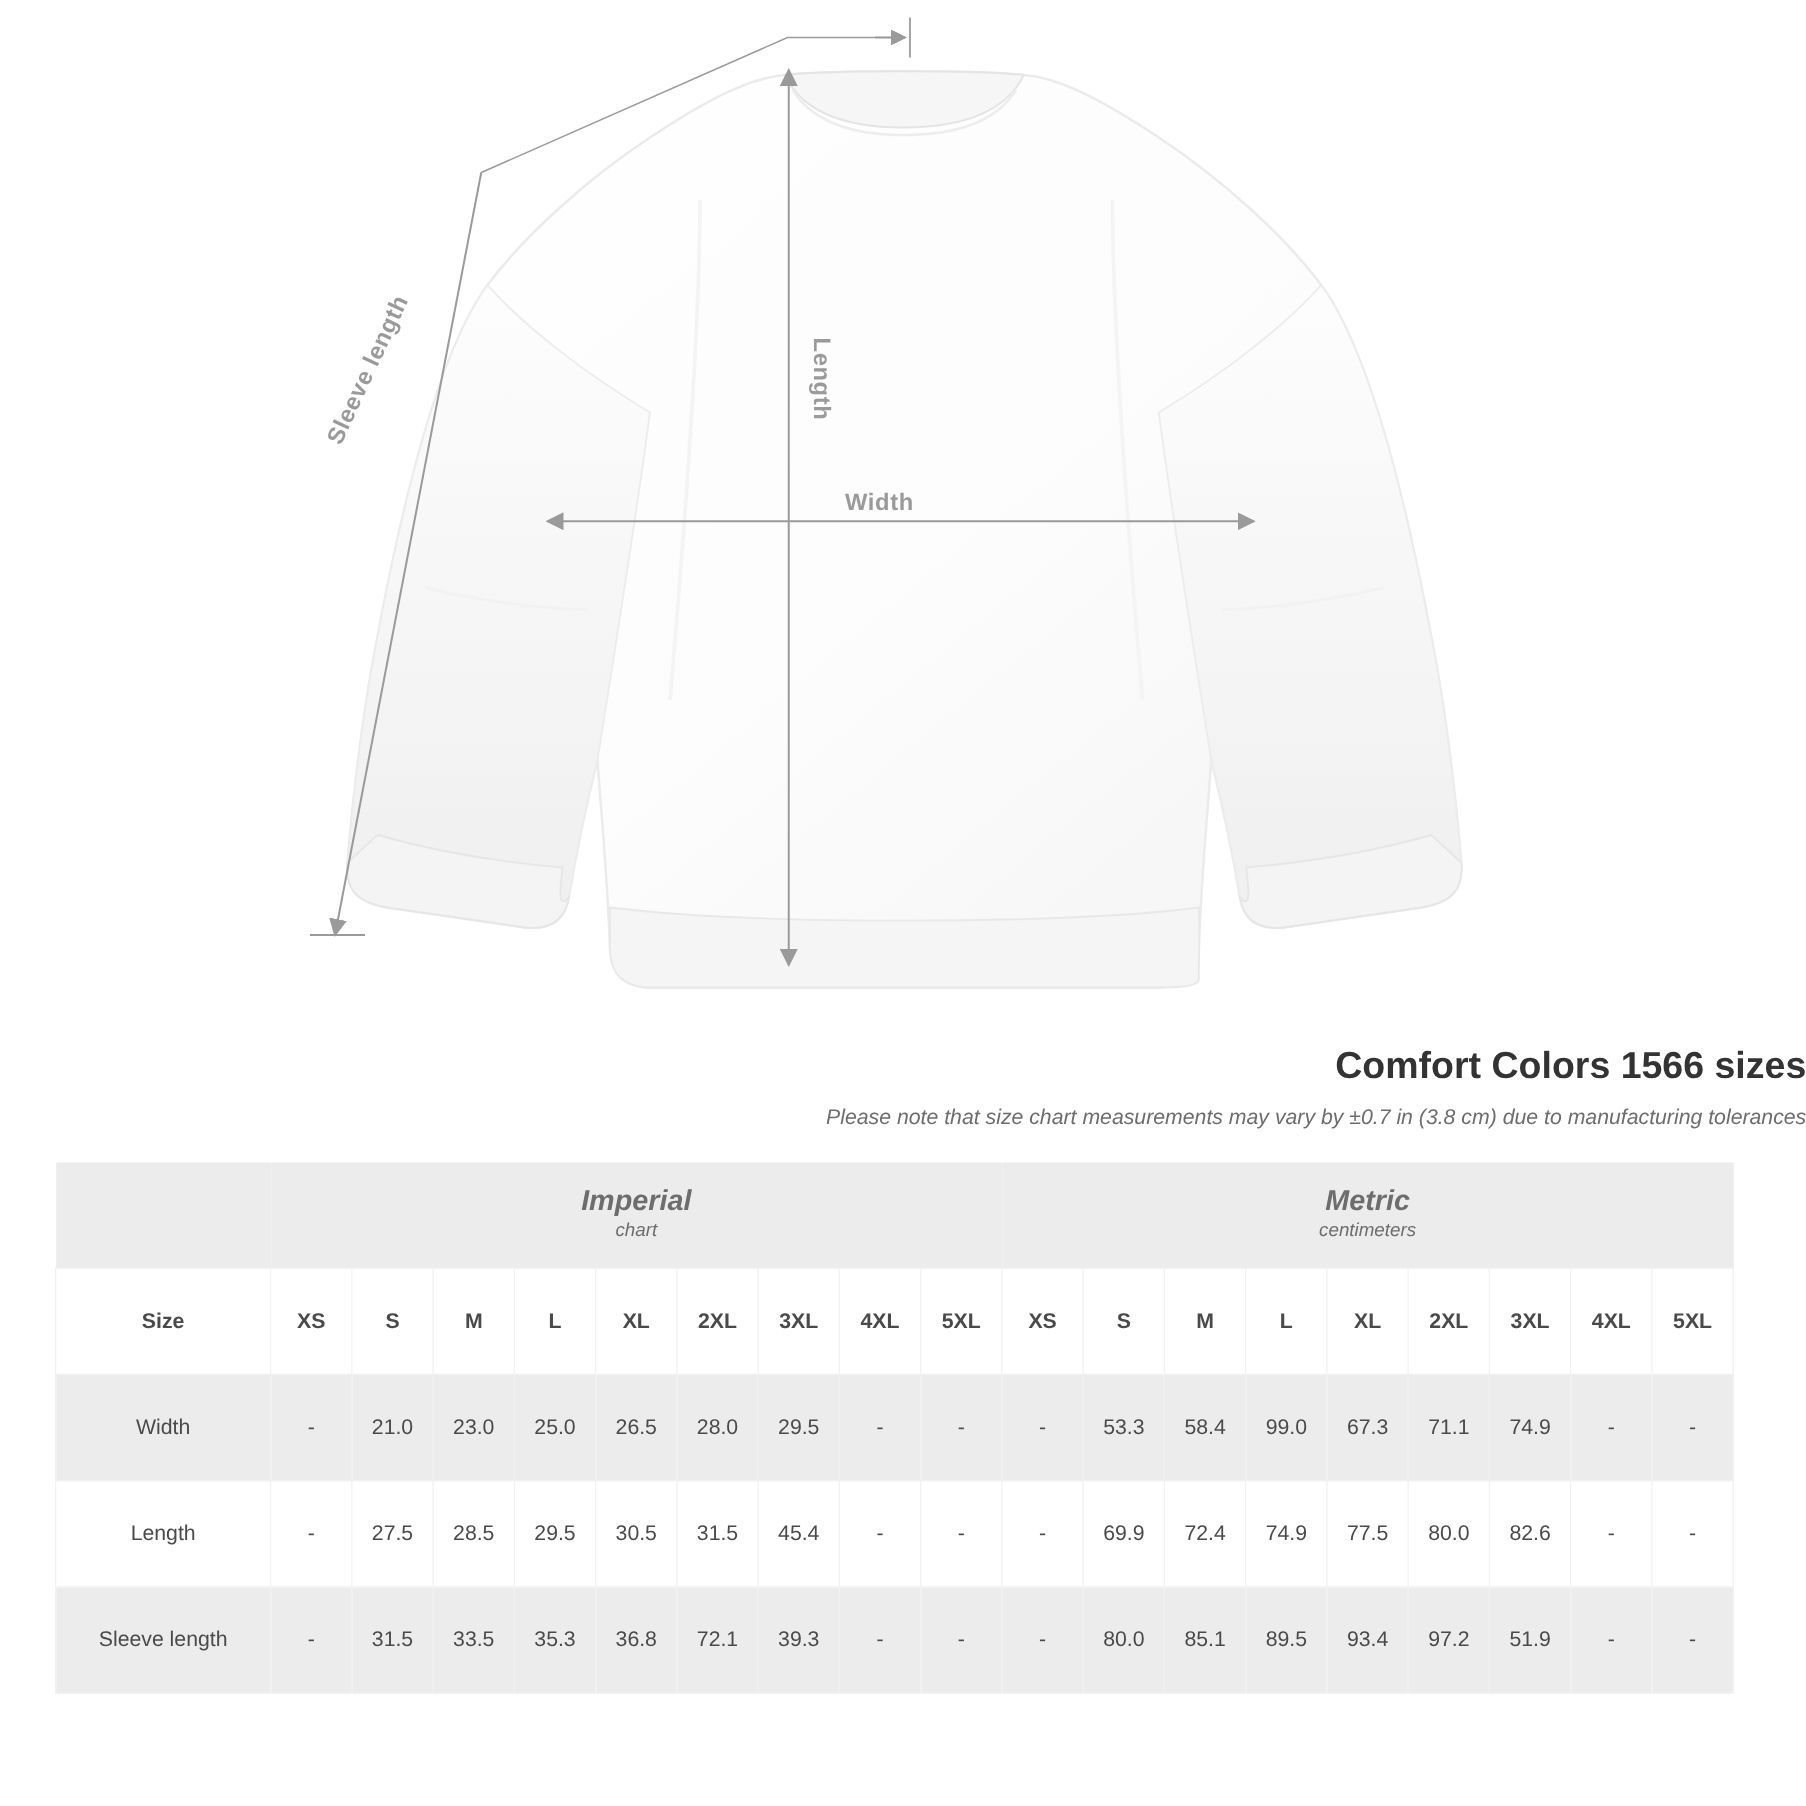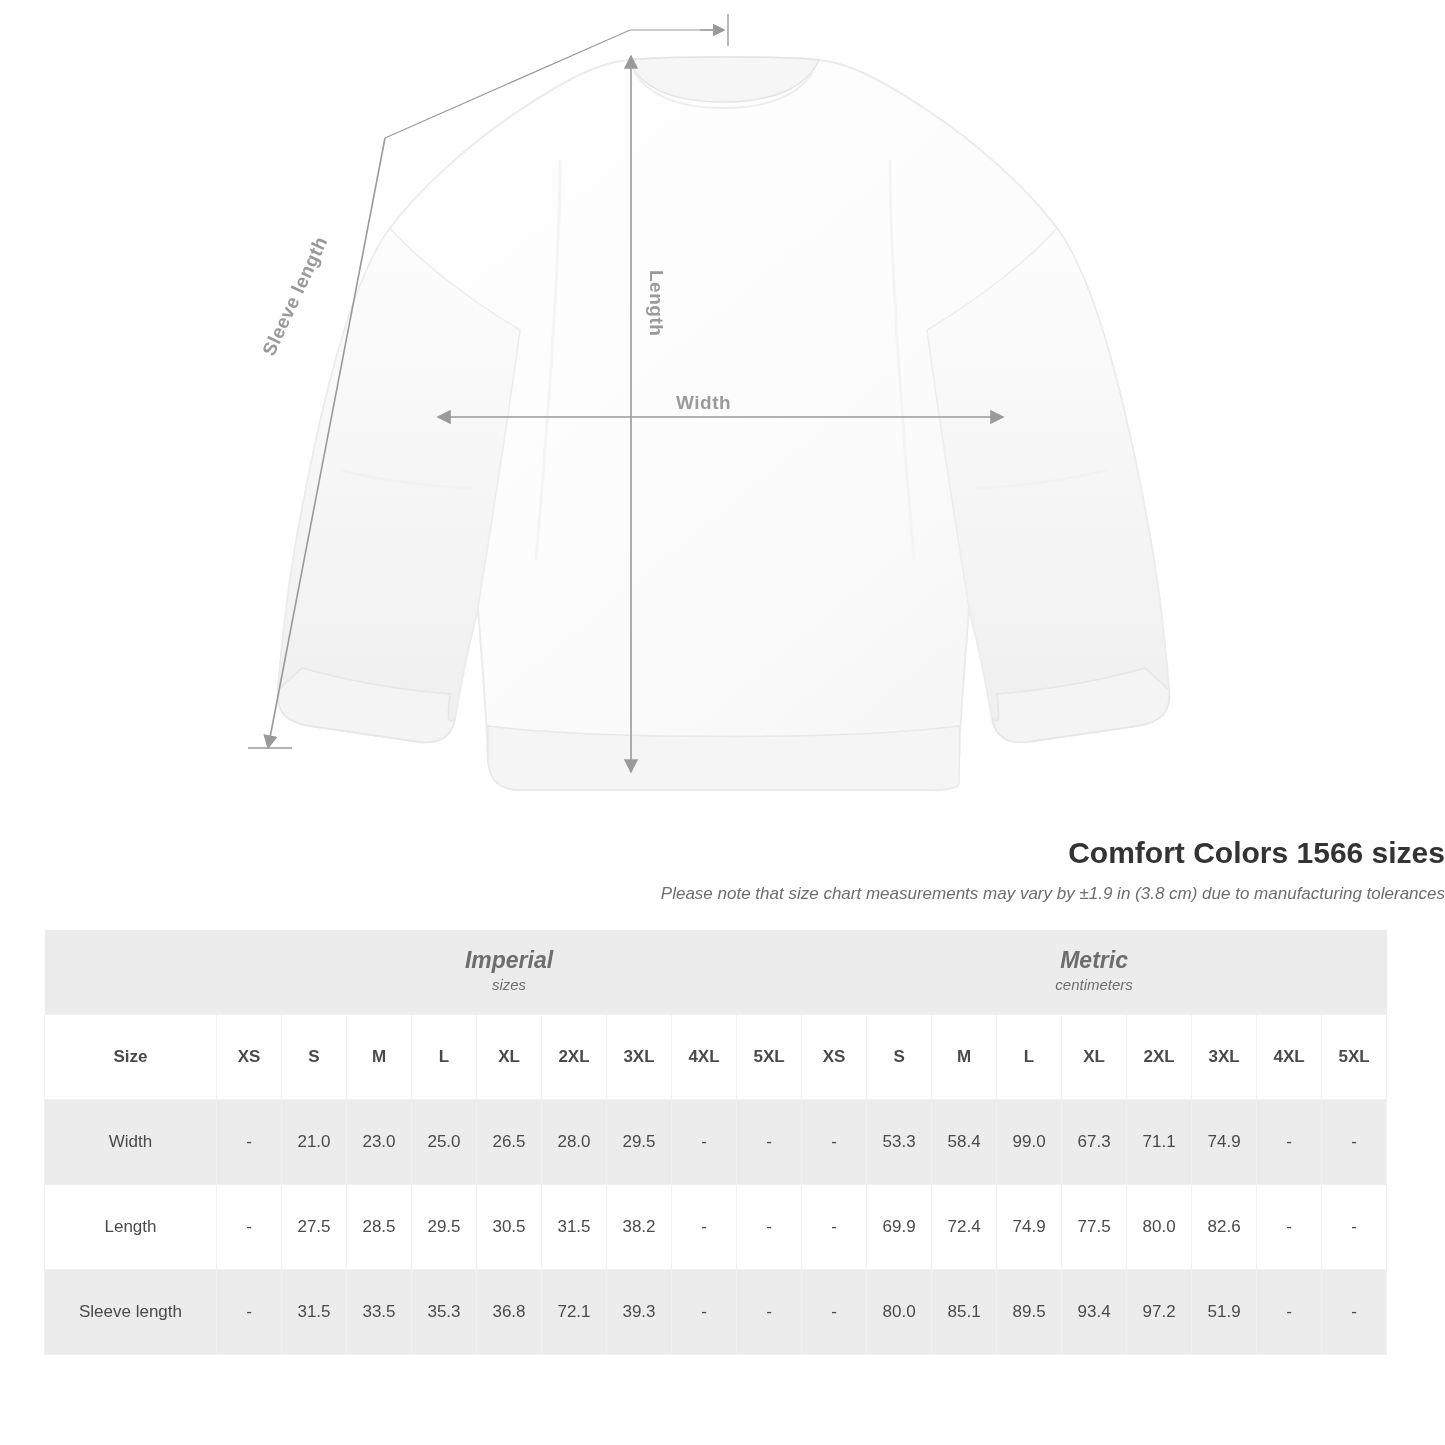--- a/index.html
+++ b/index.html
@@ -221,35 +221,35 @@
       </g>
     </svg>
 
     <span class="dim-label length">Length</span>
     <span class="dim-label width">Width</span>
     <span class="dim-label sleeve">Sleeve length</span>
   </div>
 
   <div class="title-block">
     <h1 class="chart-title">Comfort Colors 1566 sizes</h1>
-    <p class="chart-note">Please note that size chart measurements may vary by ±1.9 in (3.8 cm) due to manufacturing tolerances</p>
+    <p class="chart-note">Please note that size chart measurements may vary by ±0.7 in (3.8 cm) due to manufacturing tolerances</p>
   </div>
 
   <div class="table-wrap">
     <table class="size-table">
       <colgroup>
         <col style="width:172px">
         <col span="18" style="width:65px">
       </colgroup>
       <tbody>
         <tr>
           <td class="corner-cell"></td>
           <td class="unit-head" colspan="9">
             <span class="unit-name">Imperial</span>
-            <span class="unit-sub">sizes</span>
+            <span class="unit-sub">chart</span>
           </td>
           <td class="unit-head" colspan="9">
             <span class="unit-name">Metric</span>
             <span class="unit-sub">centimeters</span>
           </td>
         </tr>
 
         <tr class="head-row">
           <td class="row-head">Size</td>
           <td class="col-size">XS</td>
@@ -295,21 +295,21 @@
         </tr>
 
         <tr>
           <td class="row-head">Length</td>
           <td>-</td>
           <td>27.5</td>
           <td>28.5</td>
           <td>29.5</td>
           <td>30.5</td>
           <td>31.5</td>
-          <td>38.2</td>
+          <td>45.4</td>
           <td>-</td>
           <td>-</td>
           <td>-</td>
           <td>69.9</td>
           <td>72.4</td>
           <td>74.9</td>
           <td>77.5</td>
           <td>80.0</td>
           <td>82.6</td>
           <td>-</td>

